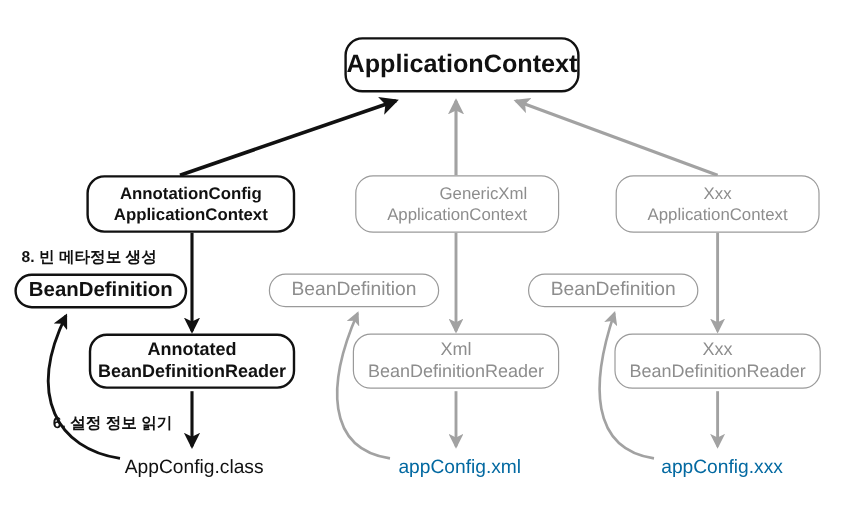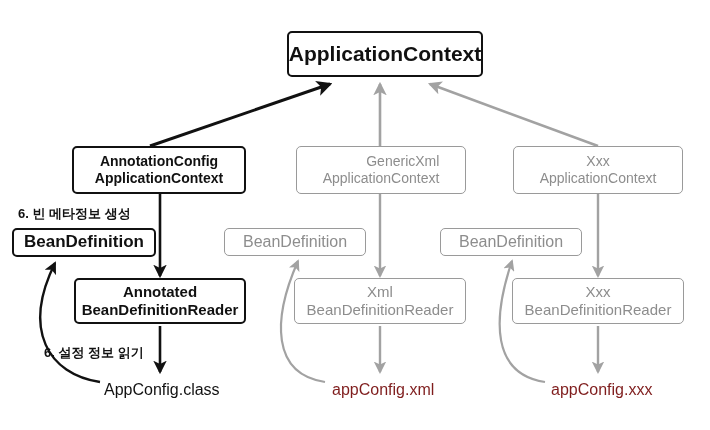--- a/index.html
+++ b/index.html
@@ -24,21 +24,21 @@
     pointer-events: none;
   }
   .node {
     position: absolute;
     box-sizing: border-box;
     display: flex;
     align-items: center;
     justify-content: center;
     text-align: center;
     line-height: 1.18;
-    border-radius: 5px;
+    border-radius: 15px;
     background: #ffffff;
   }
   .node-black {
     border: 2px solid #111111;
     color: #111111;
     font-weight: bold;
   }
   .node-gray {
     border: 1.6px solid #9a9a9a;
     color: #8d8d8d;
@@ -50,21 +50,21 @@
   }
   .lbl-black {
     color: #111111;
     font-weight: bold;
   }
   .lbl-plain {
     color: #111111;
     font-weight: normal;
   }
   .lbl-gray {
-    color: #7f1d1d;
+    color: #0369a1;
     font-weight: normal;
   }
   .n-title  { font-size: 21px; }
   .n-big    { font-size: 14px; }
   .n-bd     { font-size: 17px; }
   .n-bd-g   { font-size: 16px; }
   .n-reader { font-size: 15px; }
   .t-step   { font-size: 13px; }
   .t-file   { font-size: 16px; }
 </style>
@@ -129,21 +129,21 @@
   </div>
 
   <div class="node node-black n-big" style="left:72px; top:146px; width:174px; height:48px;align-items:center;">
     <div>
       <div>AnnotationConfig</div>
       <div>ApplicationContext</div>
     </div>
   </div>
 
   <div class="lbl lbl-black t-step" style="left:18px; top:205px;">
-    <span>6. 빈 메타정보 생성</span>
+    <span>8. 빈 메타정보 생성</span>
   </div>
 
   <div class="node node-black n-bd" style="left:12px; top:228px; width:144px; height:29px;">
     <span>BeanDefinition</span>
   </div>
 
   <div class="node node-black n-reader" style="left:74px; top:278px; width:172px; height:46px;">
     <div>
       <div>Annotated</div>
       <div>BeanDefinitionReader</div>

